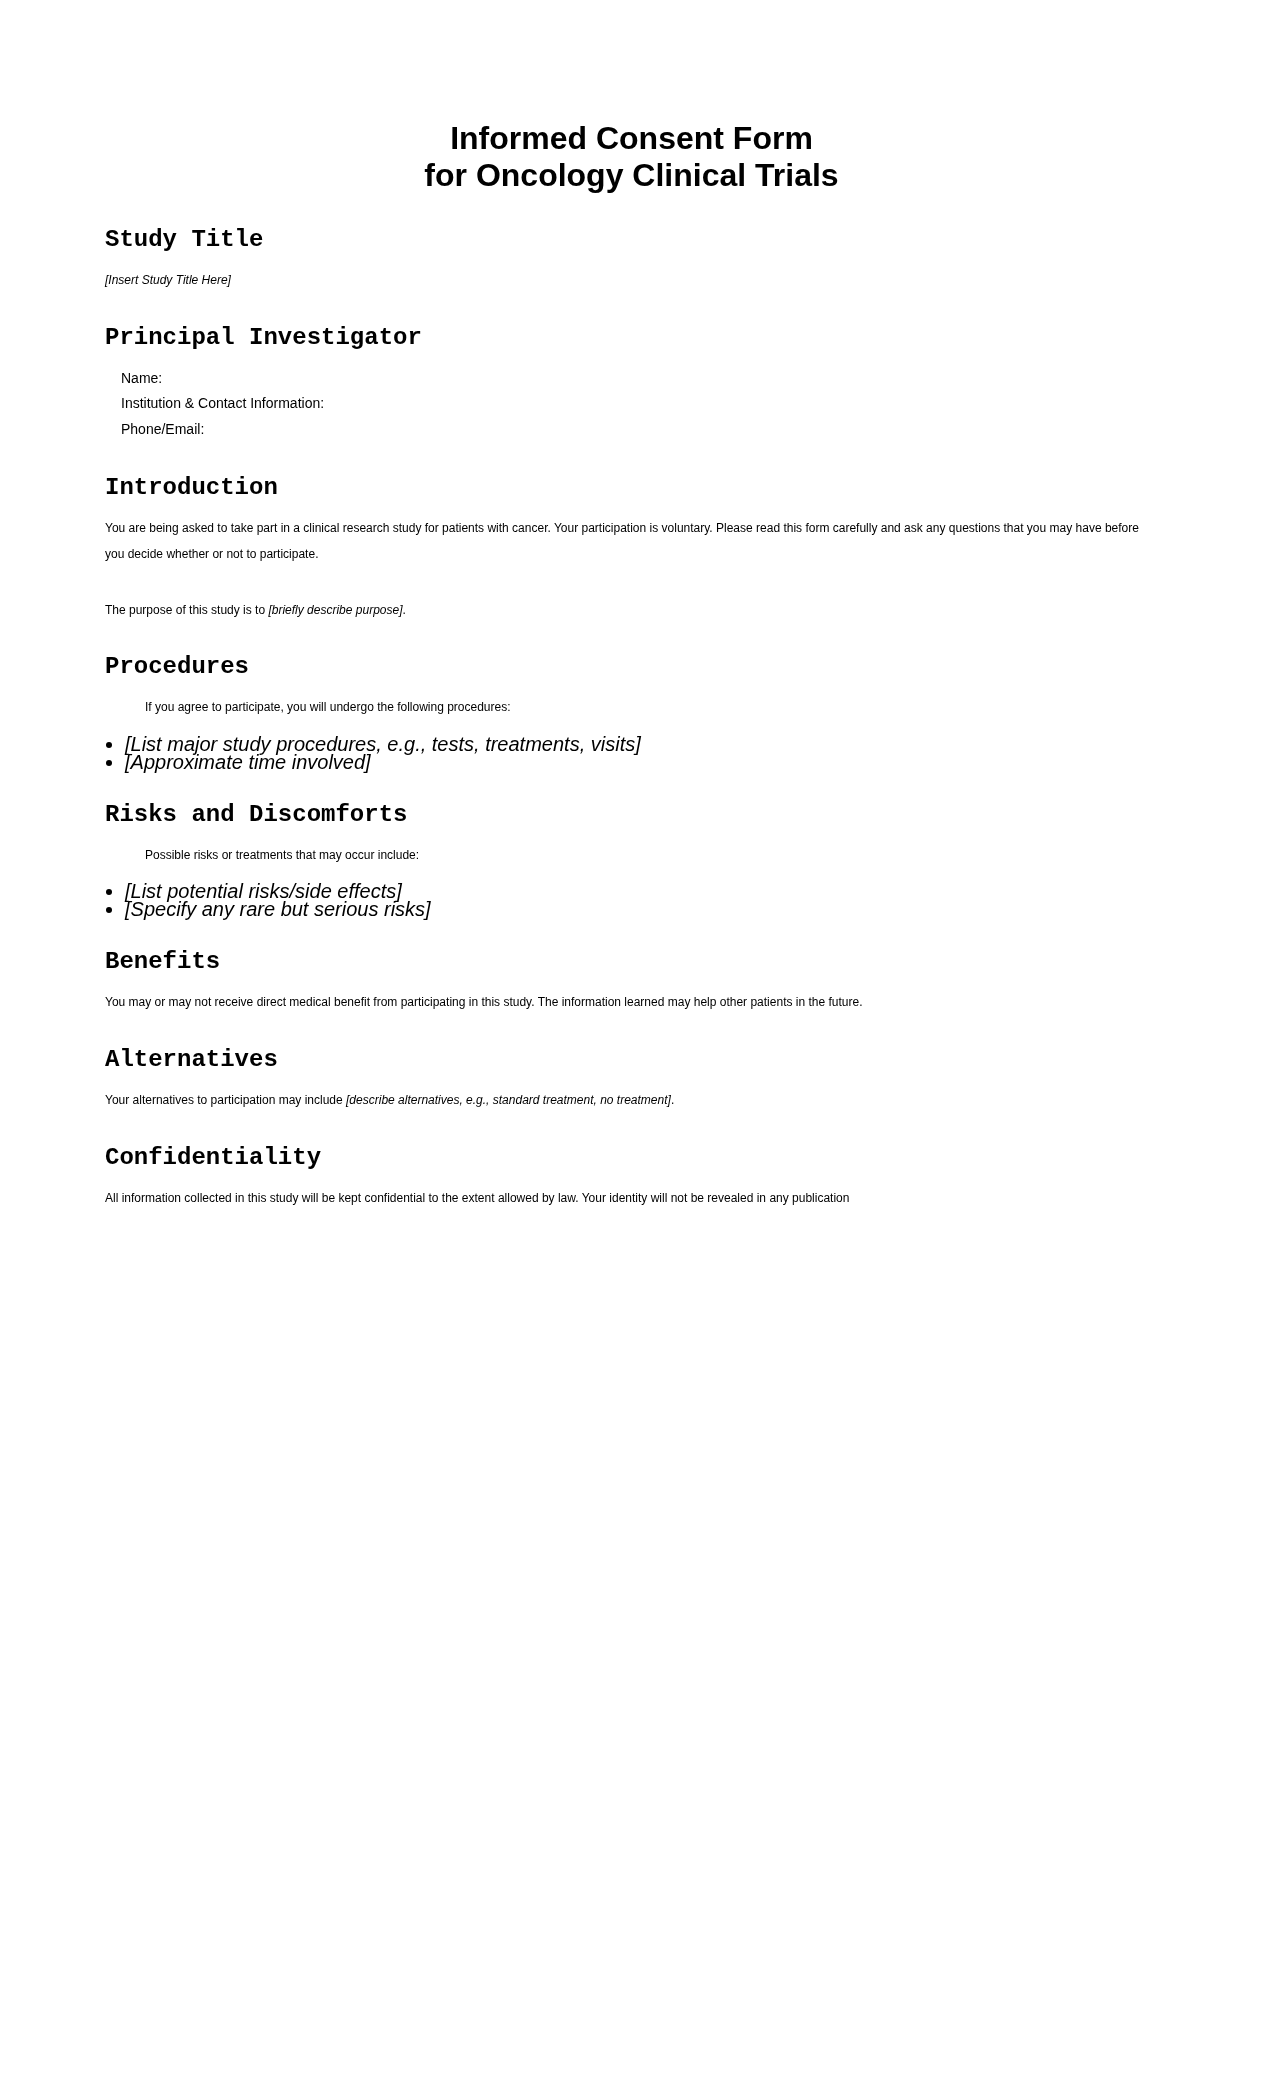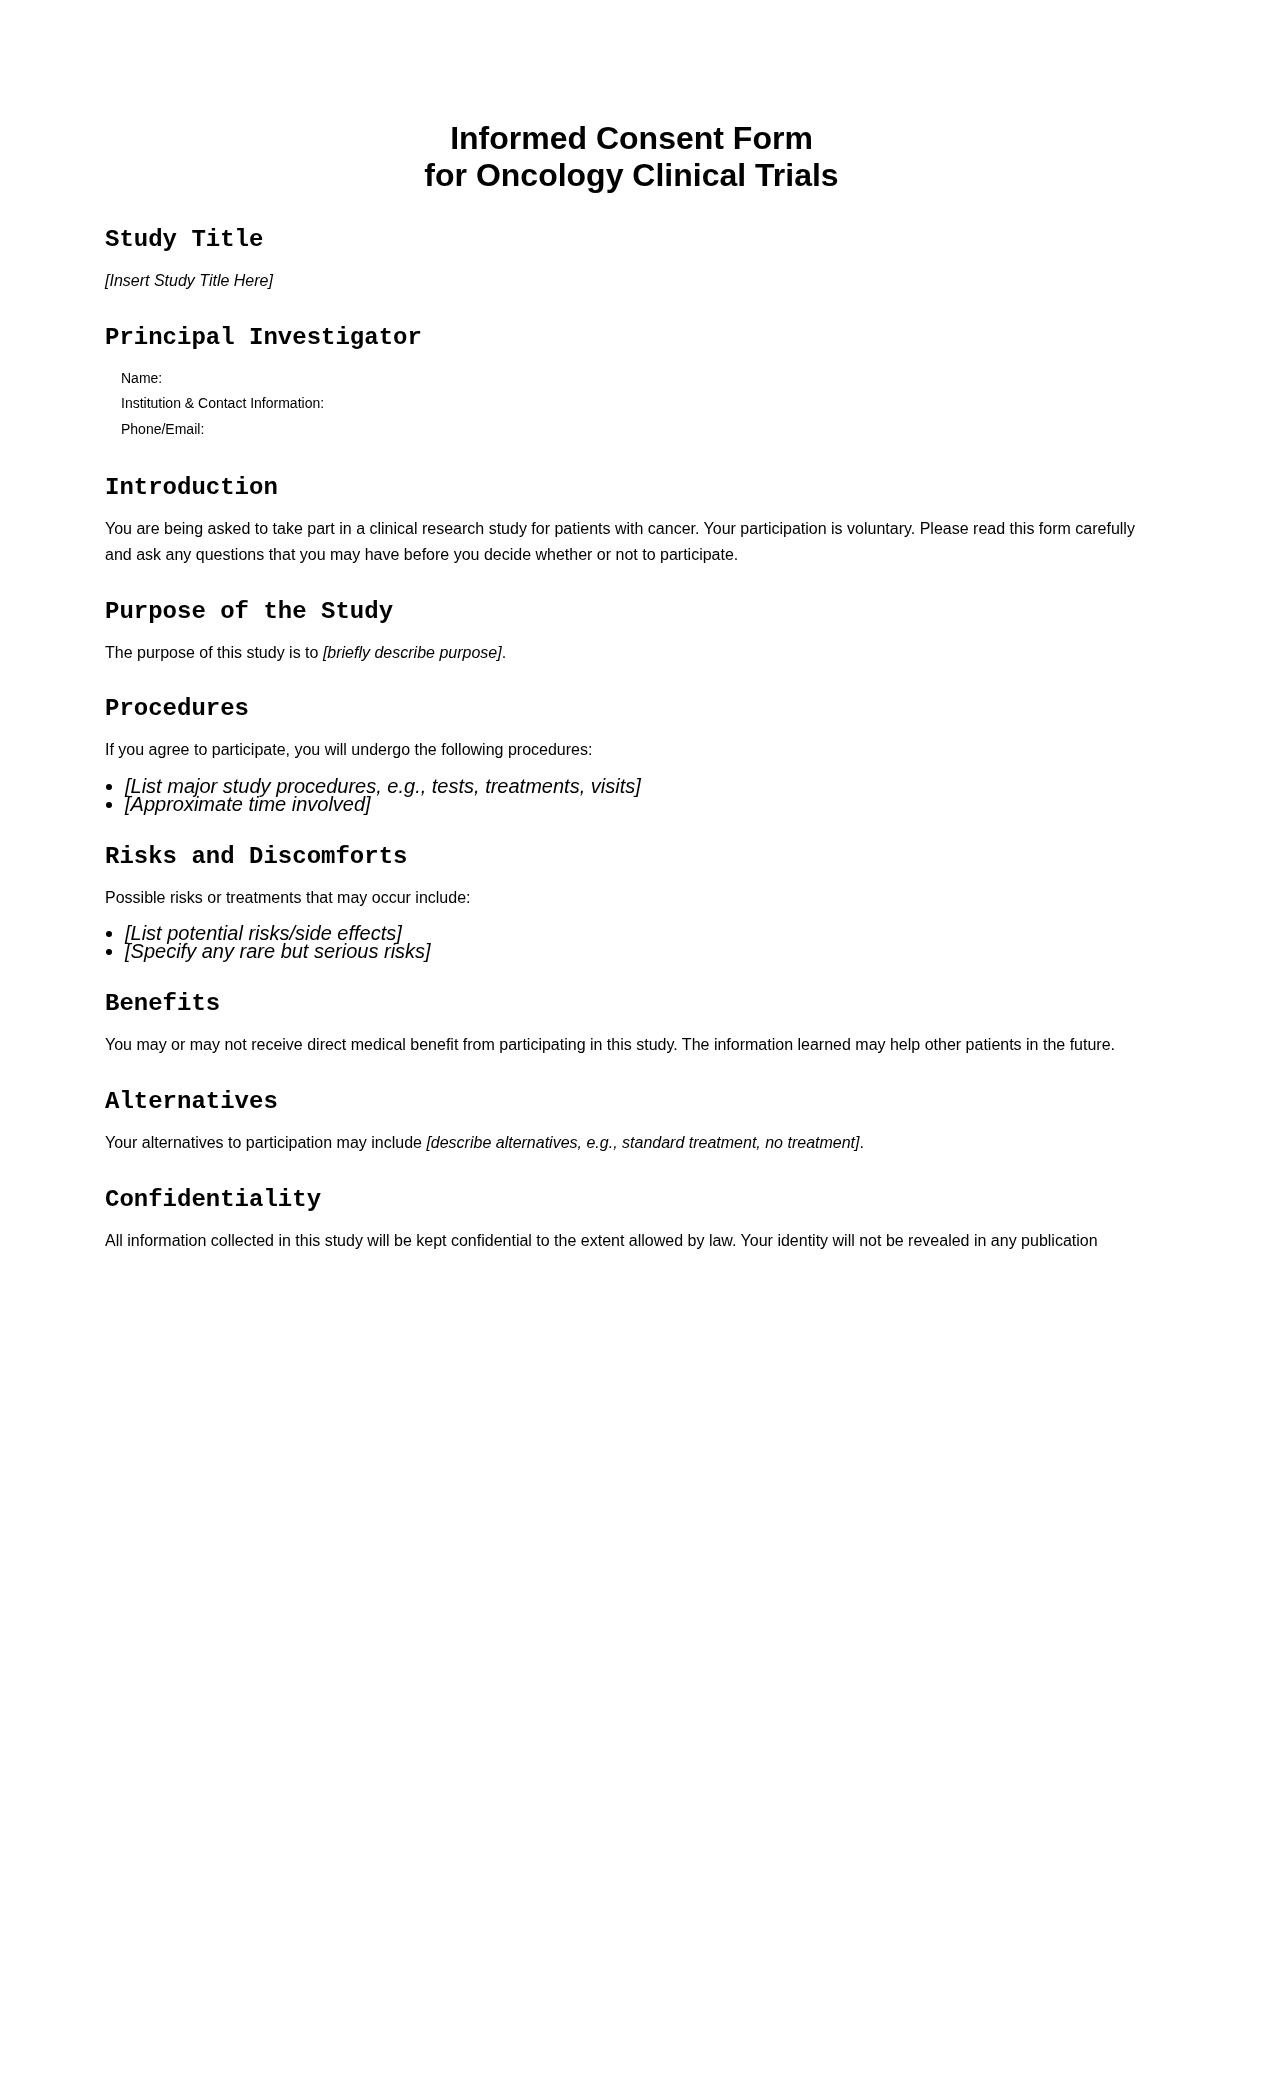--- a/index.html
+++ b/index.html
@@ -30,25 +30,25 @@
     .doc-title span { display: block; }
     .section { margin: 0; }
     .section h2 {
       font-size: 24px;
       font-weight: bold;
       line-height: 28px;
       margin: 0 0 14px 0;
       font-family: Liberation Mono, monospace;
     }
     .section p {
-      font-size: 16px;
+      font-size: 12px;
       line-height: 25.6px;
       margin: 0 0 30px 0;
     }
-    .section p.tight { margin-bottom: 14px; }
+    .section p.tight { margin-bottom: 14px; margin-left: 40px; }
     .section .lines {
       font-size: 14px;
       line-height: 25.6px;
       margin: 0 0 32px 16px;
     }
     .section .lines div { display: block; }
     em { font-style: italic; }
     .section ul {
       font-size: 20px;
       line-height: 18px;
@@ -89,21 +89,20 @@
       </div>
     </div>
   </section>
 
   <section class="section">
     <h2>Introduction</h2>
     <p>You are being asked to take part in a clinical research study for patients with cancer. Your participation is voluntary. Please read this form carefully and ask any questions that you may have before you decide whether or not to participate.</p>
   </section>
 
   <section class="section">
-    <h2>Purpose of the Study</h2>
     <p><span>The purpose of this study is to </span><em>[briefly describe purpose]</em><span>.</span></p>
   </section>
 
   <section class="section">
     <h2>Procedures</h2>
     <p class="tight">If you agree to participate, you will undergo the following procedures:</p>
     <ul>
       <li>[List major study procedures, e.g., tests, treatments, visits]</li>
       <li>[Approximate time involved]</li>
     </ul>

